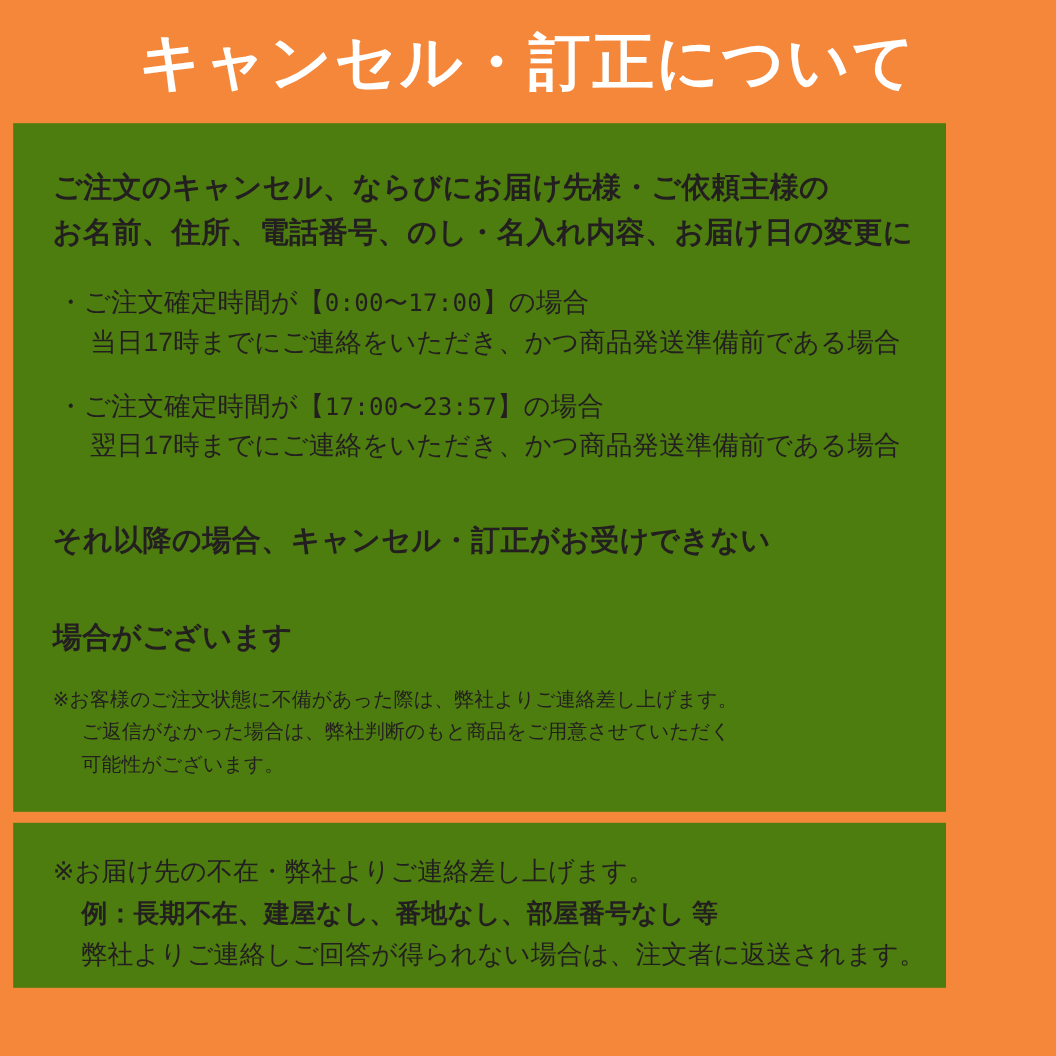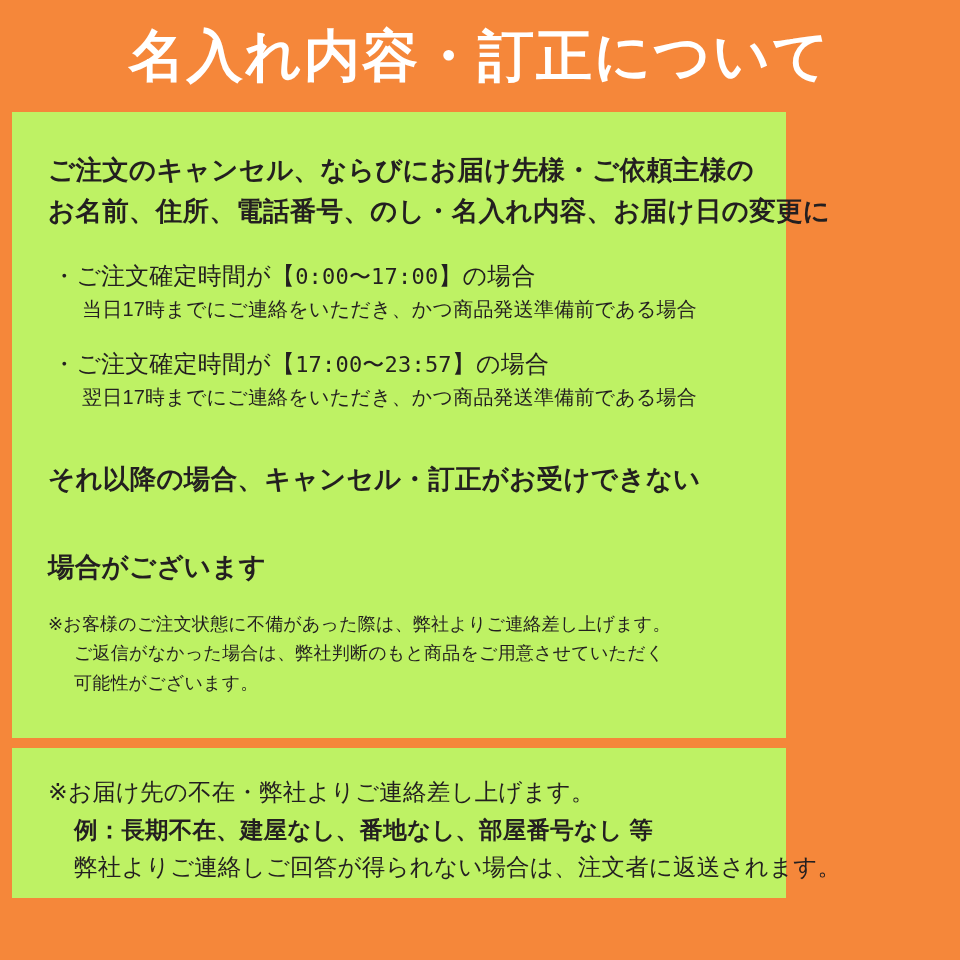--- a/index.html
+++ b/index.html
@@ -38,22 +38,22 @@
     font-size: 56px;
     font-weight: bold;
     letter-spacing: 2px;
     line-height: 1;
     white-space: nowrap;
   }
   
   .card {
     position: absolute;
     left: 12px;
-    width: 774px;
-    background: #bef264;
+    width: 848px;
+    background: #4d7c0f;
     box-sizing: border-box;
   }
   .card-main {
     top: 112px;
     height: 626px;
     padding: 38px 36px 0 36px;
   }
   .card-note {
     top: 748px;
     height: 150px;
@@ -71,21 +71,21 @@
   .bullet-block {
     margin: 0 0 22px 4px;
   }
   .bullet-line1 {
     font-size: 24px;
     line-height: 1.5;
     letter-spacing: 0.2px;
     white-space: nowrap;
   }
   .bullet-line2 {
-    font-size: 20px;
+    font-size: 24px;
     line-height: 1.5;
     letter-spacing: 0.2px;
     white-space: nowrap;
     padding-left: 30px;
   }
   .mono {
     font-family: "DejaVu Sans Mono", "Liberation Mono", monospace;
     font-size: 22px;
   }
   .warn {
@@ -119,21 +119,21 @@
   .bottom-note .sub {
     padding-left: 26px;
   }
 </style>
 </head>
 <body>
 
 <div class="page">
 
   <div class="header">
-    <div class="header-title">名入れ内容・訂正について</div>
+    <div class="header-title">キャンセル・訂正について</div>
   </div>
 
   <div class="card card-main">
 
     <div class="lead">
       <div>ご注文のキャンセル、ならびにお届け先様・ご依頼主様の</div>
       <div>お名前、住所、電話番号、のし・名入れ内容、お届け日の変更に</div>
     </div>
 
     <div class="bullet-block">

